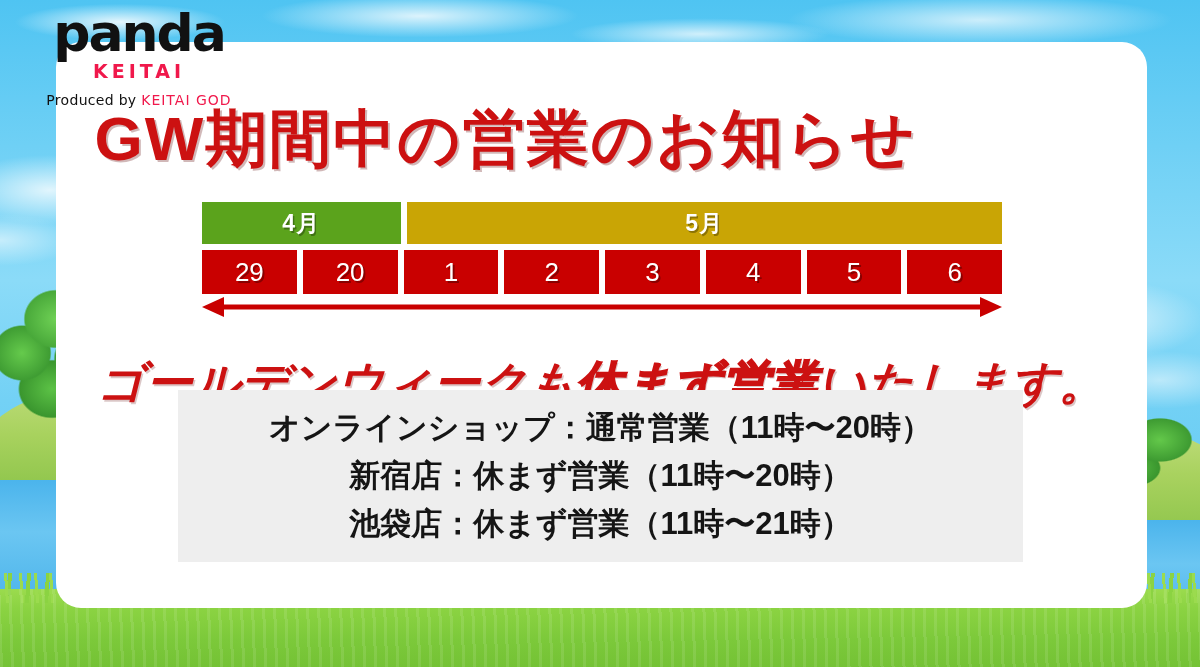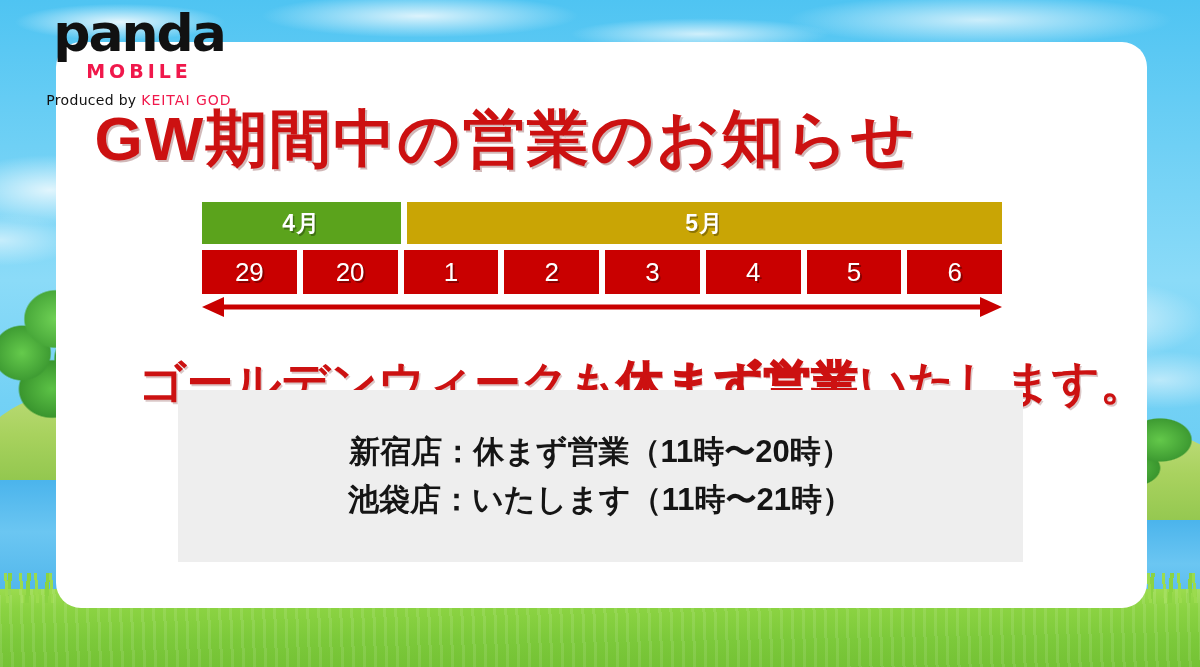--- a/index.html
+++ b/index.html
@@ -172,27 +172,28 @@
 
   
   .arrow-wrap{
     position:absolute; left:146px; top:252px;
     width:800px; height:26px;
   }
 
   
   .subhead{
     position:absolute; left:0; top:310px; width:1091px;
-    text-align:right;
+    text-align:center;
     font-size:47px;
     color:#CC1111;
     letter-spacing:0px;
     white-space:nowrap;
     text-shadow:1.5px 1.5px 0 rgba(90,0,0,.22);
     font-weight:bold;
+    font-style:italic;
   }
   .subhead .strong{
     font-weight:bold;
     -webkit-text-stroke:1.6px #CC1111;
     letter-spacing:1px;
   }
 
   
   .infobox{
     position:absolute; left:122px; top:348px;
@@ -221,21 +222,21 @@
   <div class="water"></div>
   <div class="water-r"></div>
   <div class="tree"></div>
   <div class="tree-r"></div>
   <div class="grass"></div>
 
   <div class="card">
 
     <div class="logo">
       <div class="logo-word">panda</div>
-      <div class="logo-mobile">MOBILE</div>
+      <div class="logo-mobile">KEITAI</div>
       <div class="logo-sub"><span class="by">Produced by </span><span class="brand">KEITAI GOD</span></div>
     </div>
 
     <div class="headline">GW期間中の営業のお知らせ</div>
 
     <div class="calendar">
       <div class="months">
         <div class="month m-apr">4月</div>
         <div class="month m-may">5月</div>
       </div>
@@ -255,18 +256,19 @@
       <svg width="800" height="26" viewBox="0 0 800 26">
         <polygon points="0,13 22,3 22,23" fill="#C90000"></polygon>
         <polygon points="800,13 778,3 778,23" fill="#C90000"></polygon>
         <rect x="20" y="10.5" width="760" height="5" fill="#C90000"></rect>
       </svg>
     </div>
 
     <div class="subhead"><span>ゴールデンウィークも</span><span class="strong">休まず営業</span><span>いたします。</span></div>
 
     <div class="infobox">
+      <div class="infoline">オンラインショップ：通常営業（11時〜20時）</div>
       <div class="infoline">新宿店：休まず営業（11時〜20時）</div>
-      <div class="infoline">池袋店：いたします（11時〜21時）</div>
+      <div class="infoline">池袋店：休まず営業（11時〜21時）</div>
     </div>
 
   </div>
 </div>
 
 </body></html>

